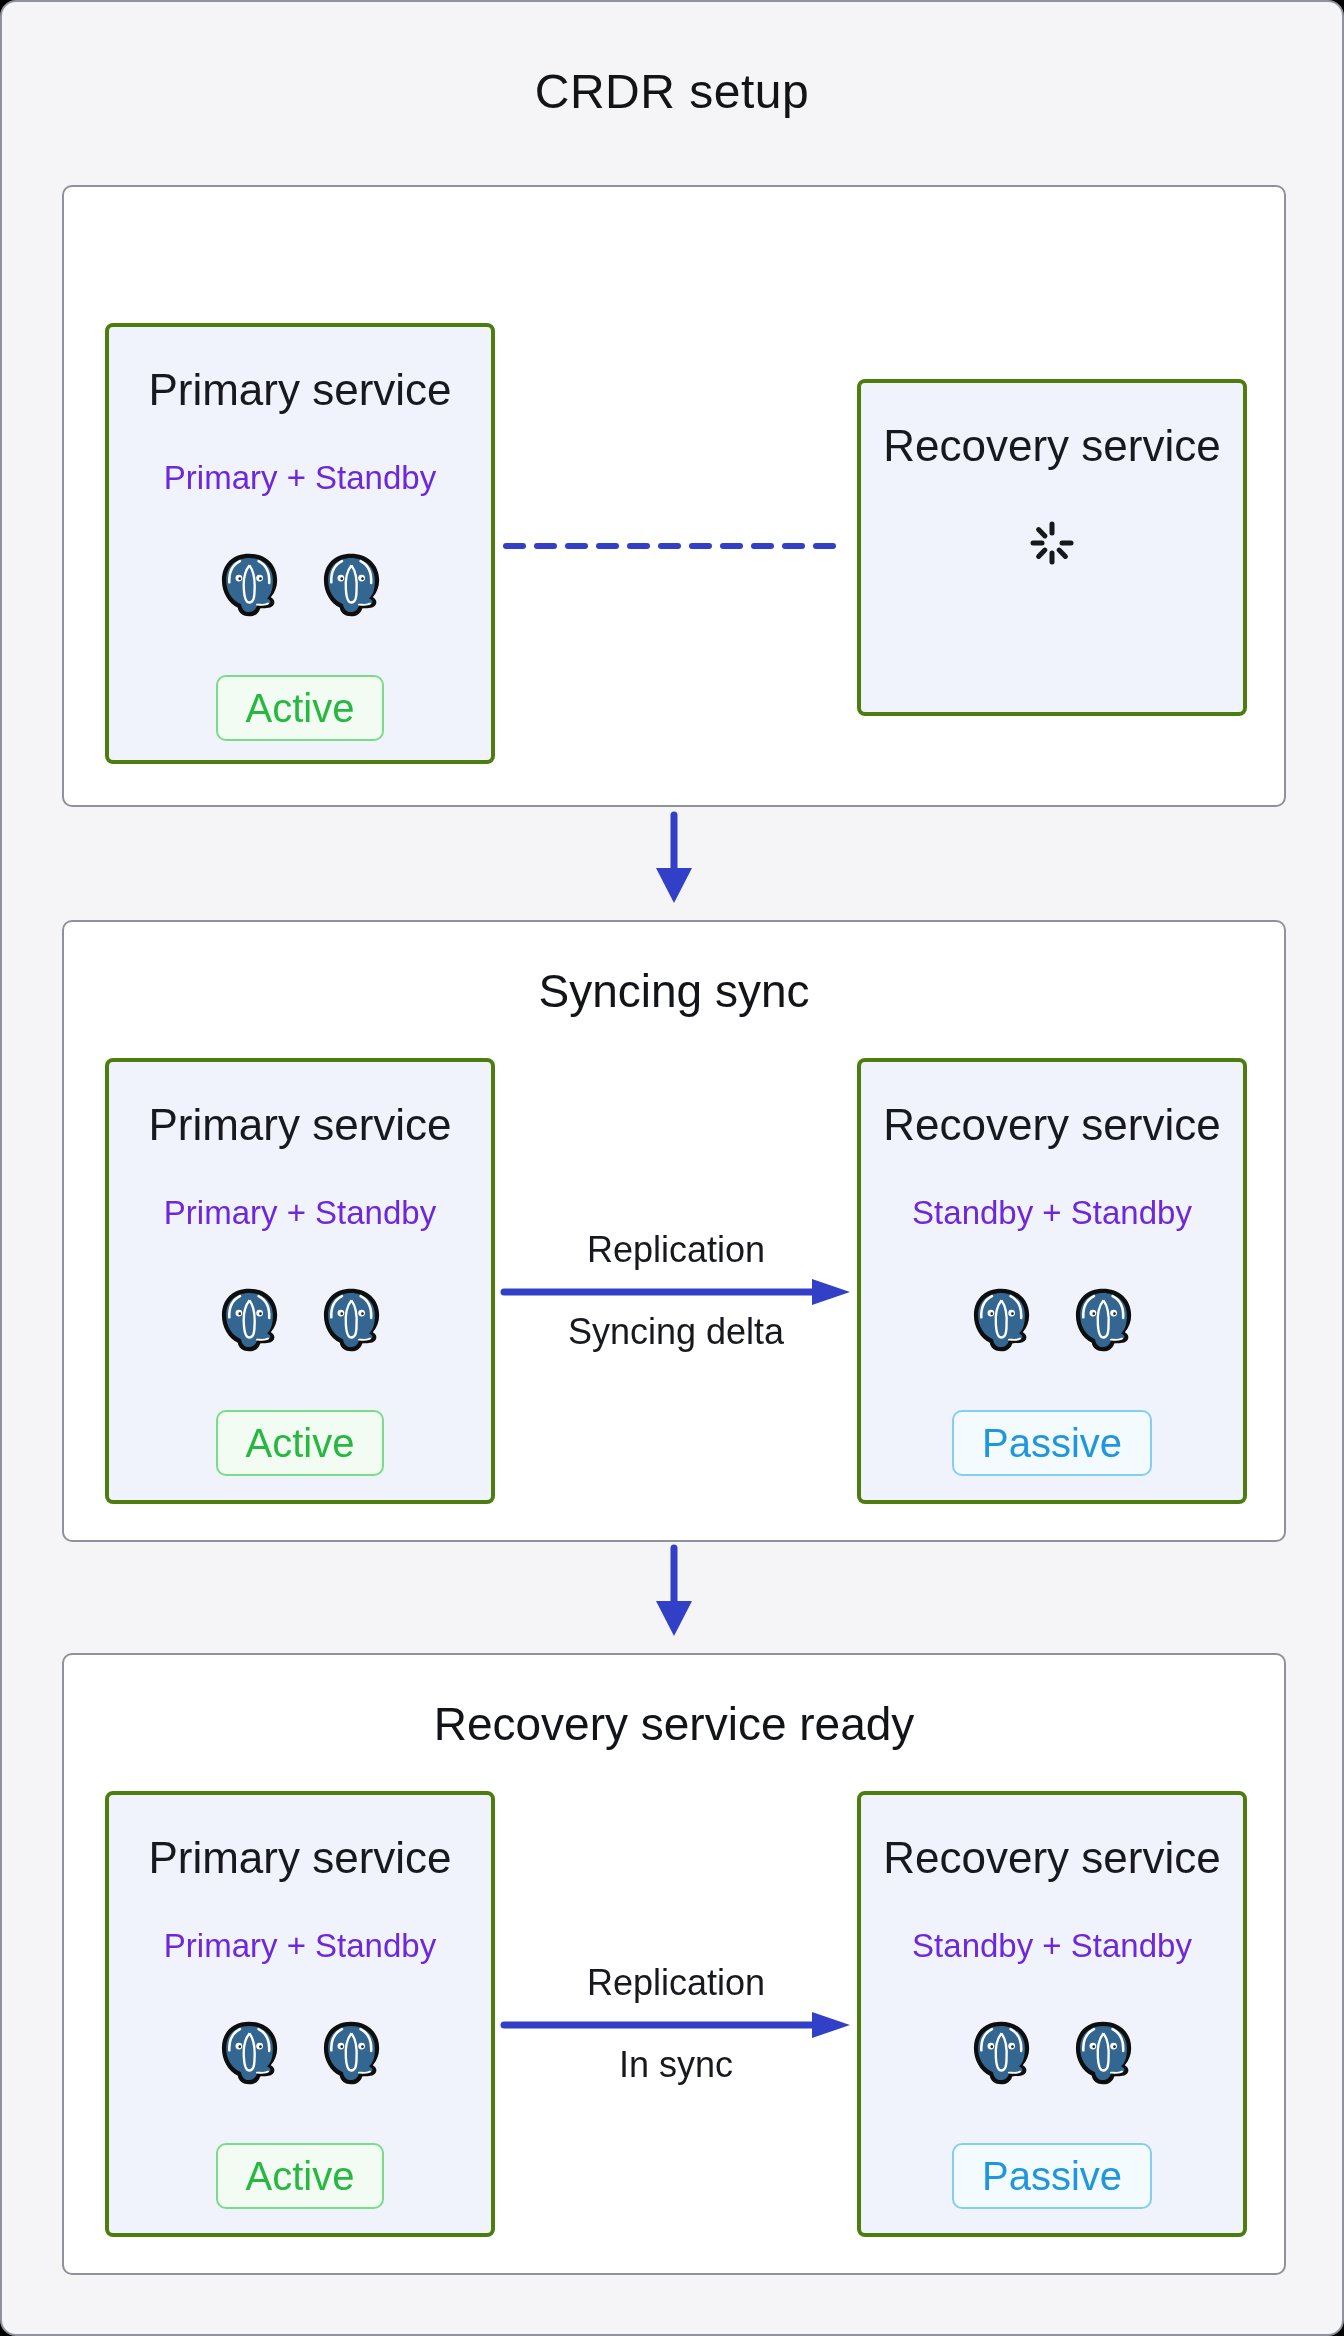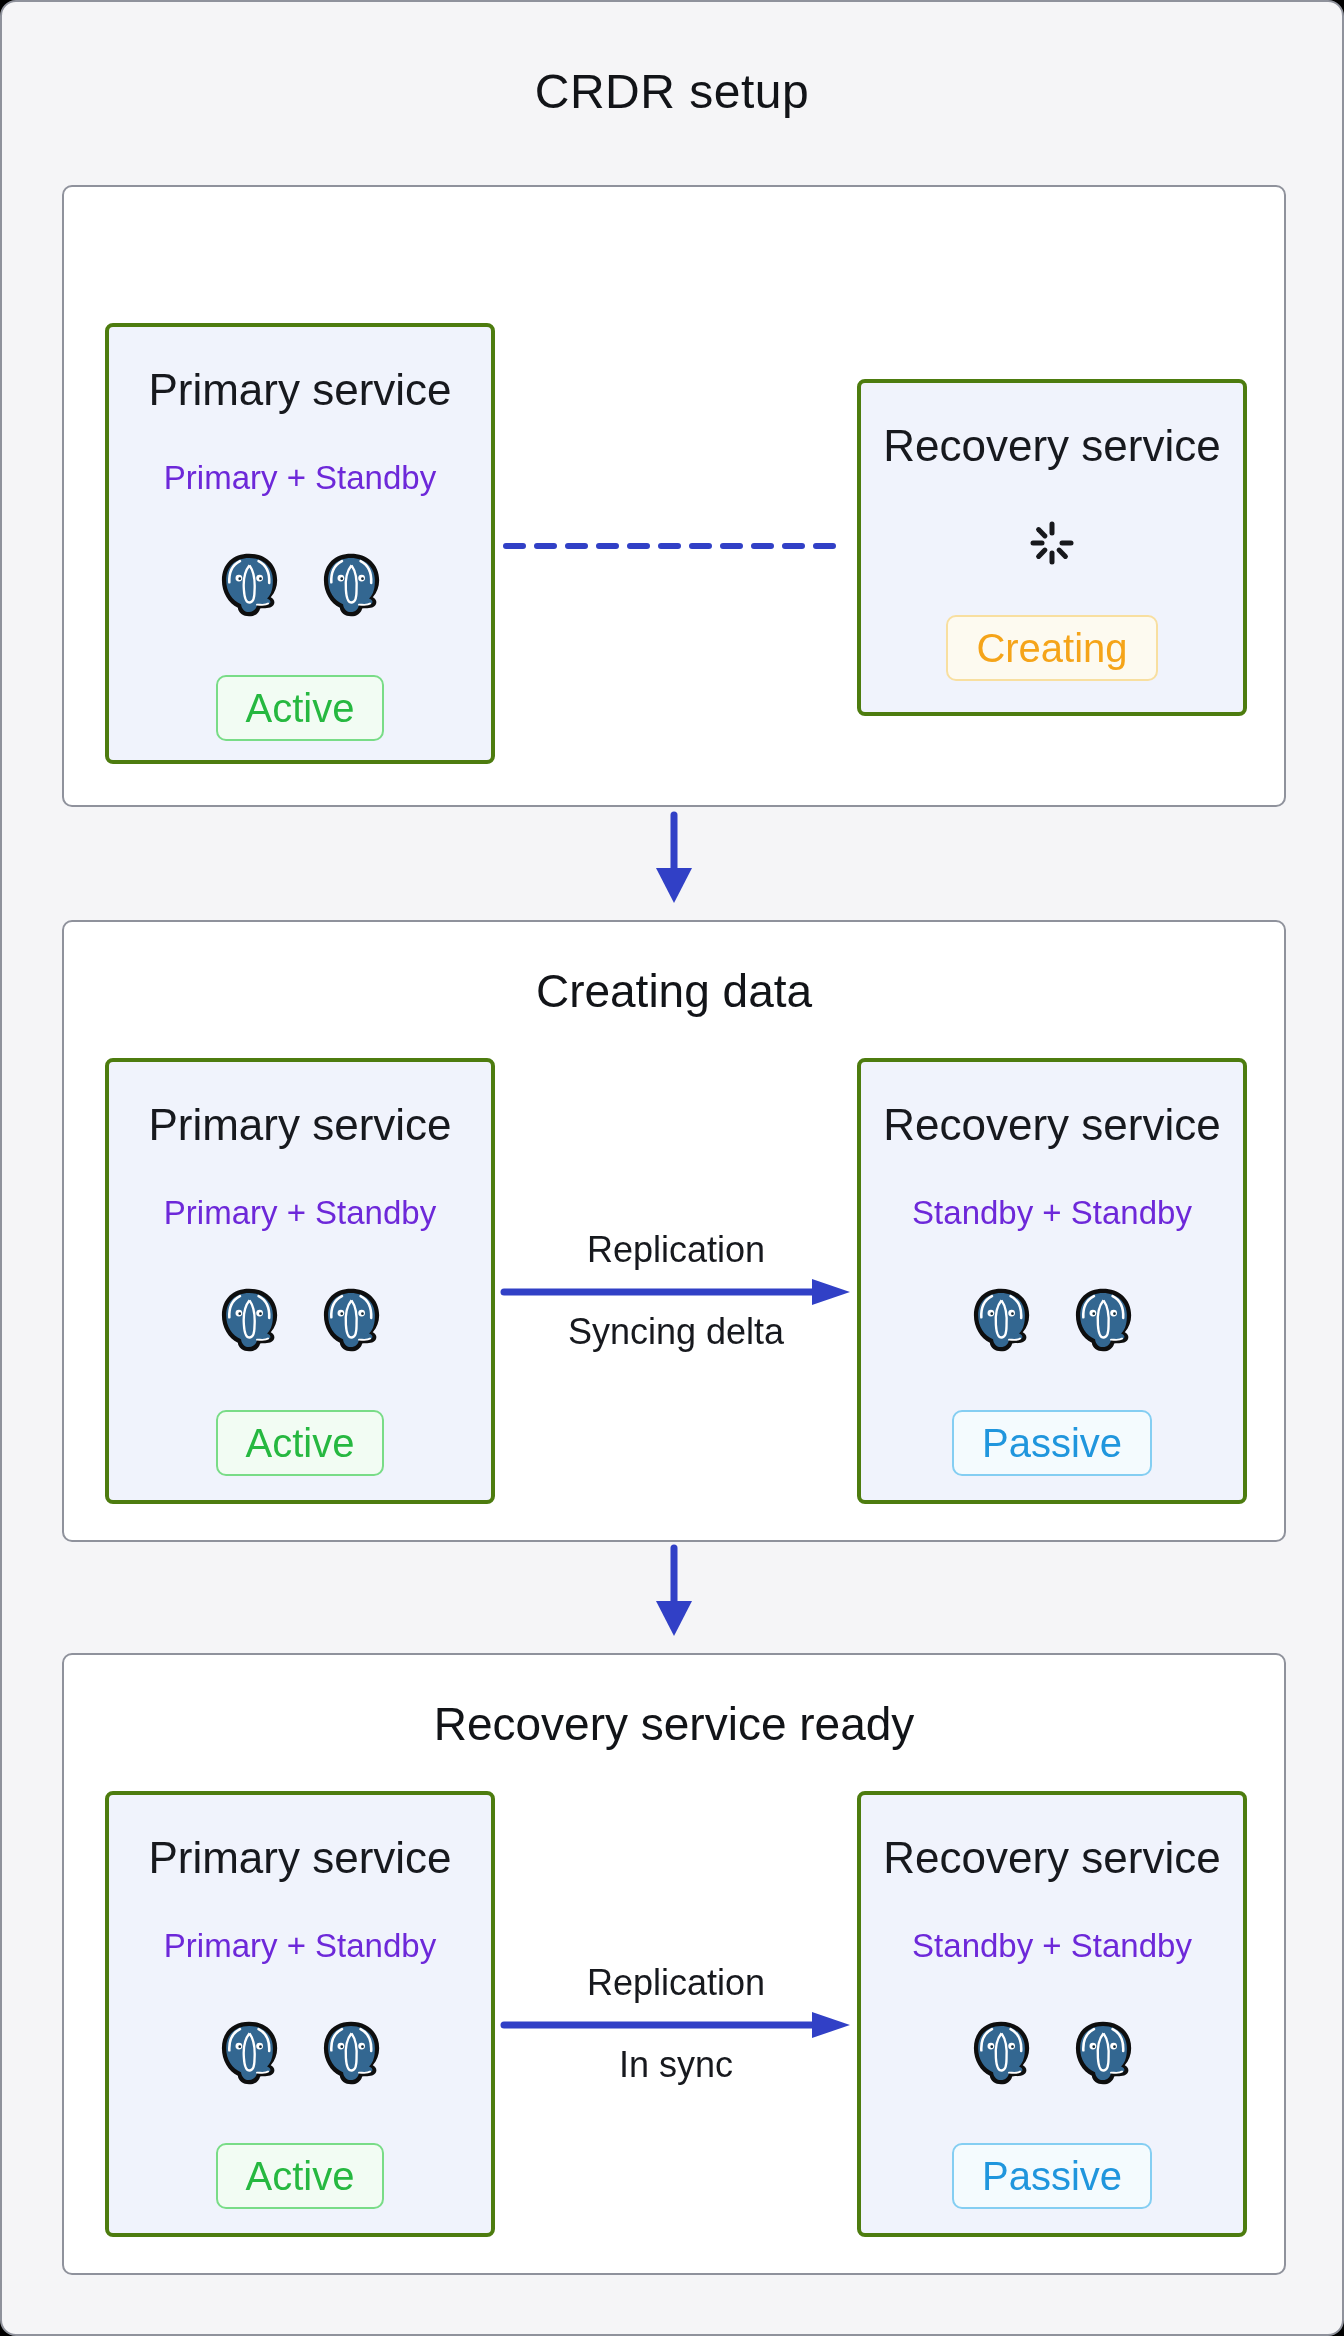--- a/index.html
+++ b/index.html
@@ -118,31 +118,30 @@
       <div class="card-title">Recovery service</div>
       <svg class="spinner" viewBox="0 0 56 56">
         <line x1="28" y1="9" x2="28" y2="18"></line>
         <line x1="38" y1="28" x2="47" y2="28"></line>
         <line x1="35.1" y1="35.1" x2="41.4" y2="41.4"></line>
         <line x1="28" y1="38" x2="28" y2="47"></line>
         <line x1="20.9" y1="35.1" x2="14.6" y2="41.4"></line>
         <line x1="18" y1="28" x2="9" y2="28"></line>
         <line x1="20.9" y1="20.9" x2="14.6" y2="14.6"></line>
       </svg>
-      <div class="badge badge-creating">Creating</div>
     </div>
   </section>
 
   <svg class="down-arrow" id="arrow-1" width="44" height="96" viewBox="0 0 44 96">
     <line class="blue-stroke" x1="22" y1="5" x2="22" y2="62" stroke-width="7" stroke-linecap="round"></line>
     <polygon class="blue-fill" points="4,58 40,58 22,93"></polygon>
   </svg>
 
   <section class="stage" id="stage-2">
-    <h2 class="stage-title">Creating data</h2>
+    <h2 class="stage-title">Syncing sync</h2>
 
     <div class="card card-primary">
       <div class="card-title">Primary service</div>
       <div class="card-subtitle">Primary + Standby</div>
       <div class="pg-row">
         <span class="pg">
             <svg viewBox="0 0 64 64">
               <use href="#pg-elephant"></use>
             </svg>
           </span>

